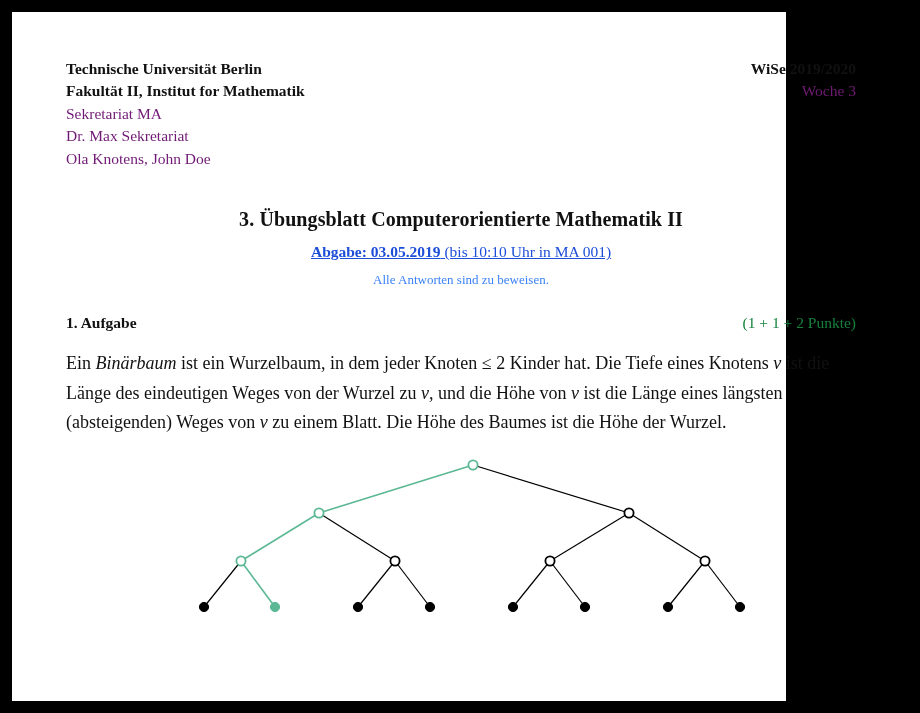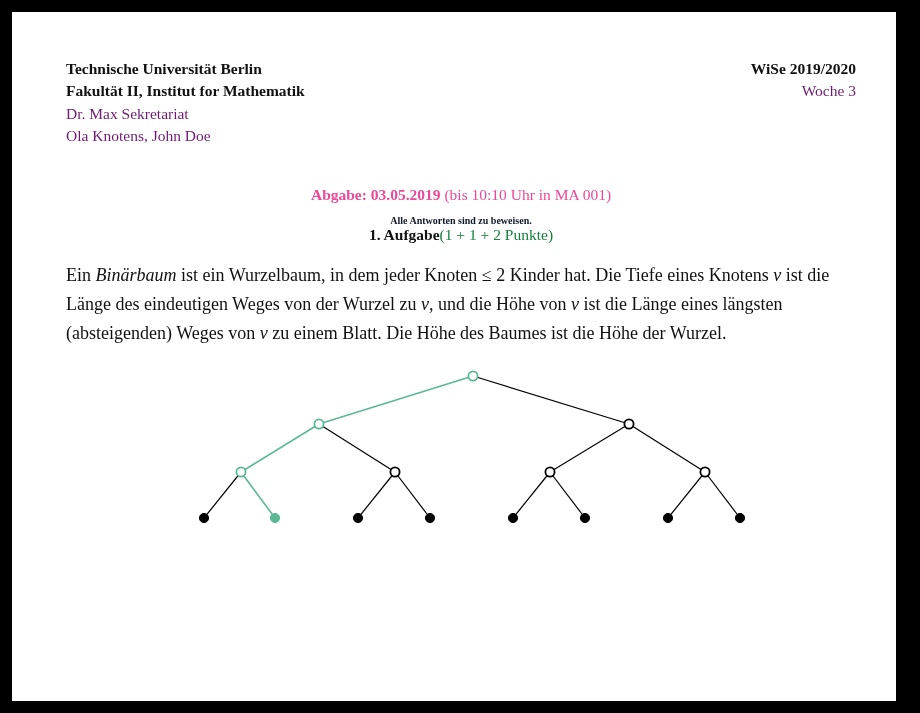--- a/index.html
+++ b/index.html
@@ -10,21 +10,21 @@
   body {
     width: 920px;
     height: 713px;
     overflow: hidden;
     font-family: "Liberation Serif", serif;
   }
   #page {
     position: absolute;
     left: 12px;
     top: 12px;
-    width: 884px;
+    width: 774px;
     height: 689px;
     background: #ffffff;
   }
   .content {
     position: absolute;
     left: 54px;
     top: 46px;
     width: 790px;
   }
 
@@ -52,36 +52,38 @@
     margin-top: 38px;
   }
   .doc-title {
     font-weight: bold;
     font-size: 20px;
     color: #111;
     letter-spacing: 0.1px;
   }
   .due-line {
     font-size: 15.5px;
-    color: #ec4899;
+    color: #1d4ed8;
     margin-top: 12px;
+    text-decoration: underline;
   }
   .due-line b { font-weight: bold; }
   .all-answers {
-    font-weight: bold;
-    font-size: 10px;
-    color: #0f172a;
+    font-weight: normal;
+    font-size: 13px;
+    color: #3b82f6;
     margin-top: 11px;
   }
 
   
   .ex-row {
     display: flex;
-    justify-content: center;
+    justify-content: space-between;
     align-items: baseline;
+    margin-top: 26px;
   }
   .ex-label {
     font-weight: bold;
     font-size: 15.5px;
     color: #111;
   }
   .ex-points {
     font-size: 15.5px;
     color: #15803d;
   }
@@ -115,28 +117,32 @@
     <div>
       <div class="header-row">
         <span class="hdr-left-bold">Technische Universität Berlin</span>
         <span class="hdr-right-bold">WiSe 2019/2020</span>
       </div>
       <div class="header-row">
         <span class="hdr-left-bold">Fakultät II, Institut for Mathematik</span>
         <span class="hdr-right-plain">Woche 3</span>
       </div>
       <div class="header-row">
+        <span class="hdr-left-plain">Sekretariat MA</span>
+      </div>
+      <div class="header-row">
         <span class="hdr-left-plain">Dr. Max Sekretariat</span>
       </div>
       <div class="header-row">
         <span class="hdr-left-plain">Ola Knotens, John Doe</span>
       </div>
     </div>
 
     <div class="title-block">
+      <div class="doc-title">3. Übungsblatt Computerorientierte Mathematik II</div>
       <div class="due-line"><b>Abgabe: 03.05.2019</b><span> (bis 10:10 Uhr in MA 001)</span></div>
       <div class="all-answers">Alle Antworten sind zu beweisen.</div>
     </div>
 
     <div class="ex-row">
       <span class="ex-label">1. Aufgabe</span>
       <span class="ex-points">(1 + 1 + 2 Punkte)</span>
     </div>
 
     <div class="body-par"><span>Ein </span><i>Binärbaum</i><span> ist ein Wurzelbaum, in dem jeder Knoten ≤ 2 Kinder hat. Die Tiefe eines Knotens </span><i>v</i><span> ist die Länge des eindeutigen Weges von der Wurzel zu </span><i>v</i><span>, und die Höhe von </span><i>v</i><span> ist die Länge eines längsten (absteigenden) Weges von </span><i>v</i><span> zu einem Blatt. Die Höhe des Baumes ist die Höhe der Wurzel.</span></div>

